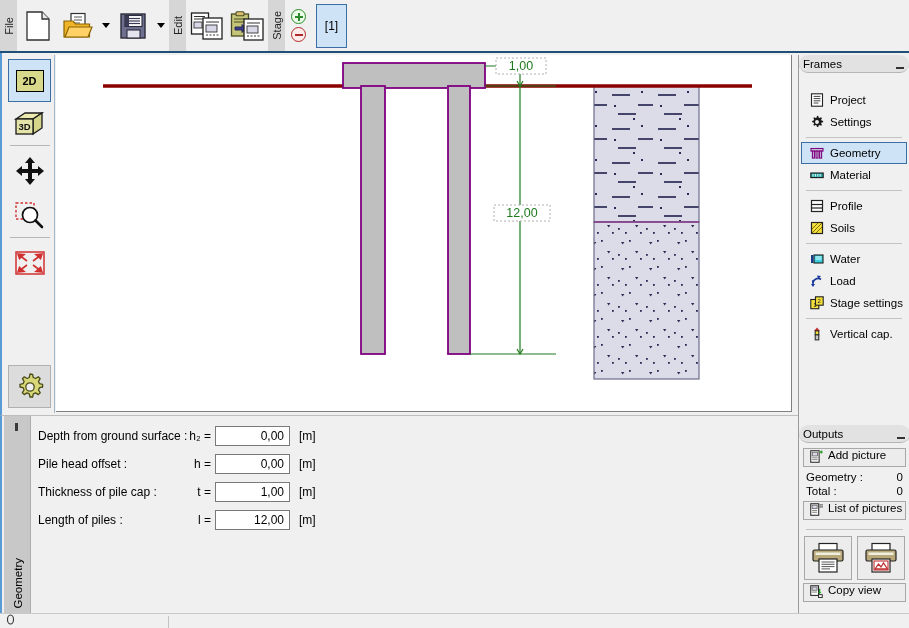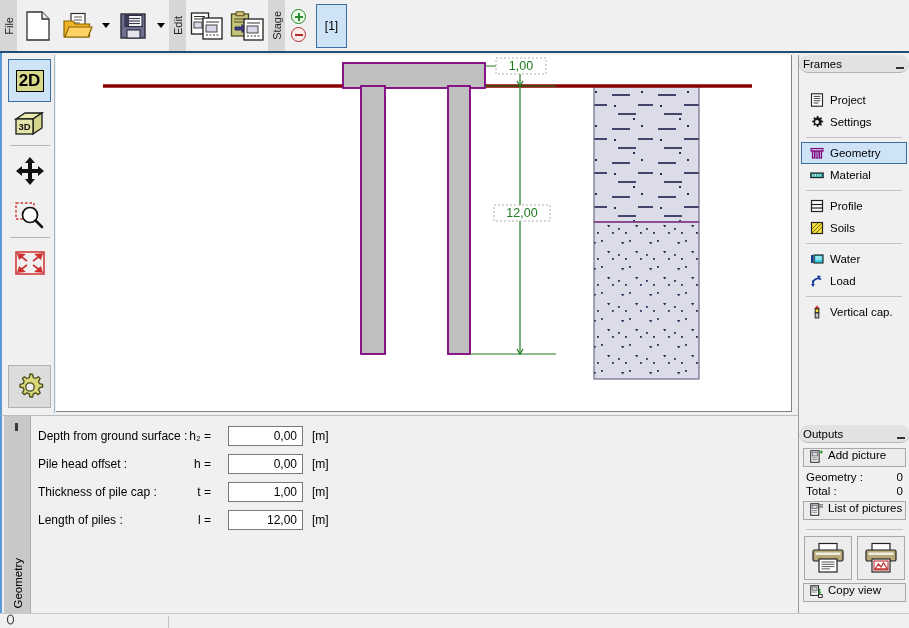--- a/index.html
+++ b/index.html
@@ -111,21 +111,21 @@
   }
   .vt-sep {
     position: absolute; left: 8px; width: 40px;
     height: 1px; background: #b6b6b6;
   }
   .cube2d {
     width: 28px; height: 22px;
     background: #d9d98c;
     border: 1.6px solid #000;
     display: flex; align-items: center; justify-content: center;
-    font-weight: bold; font-size: 17px;
+    font-weight: bold; font-size: 11px;
   }
 
   
   #canvas {
     position: absolute; left: 56px; top: 55px;
     width: 736px; height: 357px;
     background: #fff;
     border: 1px solid #808080;
     border-top: none; border-left: none;
     overflow: hidden;
@@ -230,21 +230,20 @@
   .f-sym { width: 27px; text-align: right; padding-right: 4px; }
   .f-input {
     width: 75px; height: 20px;
     border: 1px solid #7a7a7a;
     background: #fff;
     text-align: right;
     padding: 0 5px;
     font-size: 12px;
     font-family: "Liberation Sans", sans-serif;
     line-height: 18px;
-    margin-left: 13px;
   }
   .f-unit { padding-left: 9px; }
 
   
   #statusbar {
     position: absolute; left: 0; top: 613px;
     width: 909px; height: 15px;
     background: #f0f0f0;
     border-top: 1px solid #c9c9c9;
     display: flex; align-items: center;
@@ -596,20 +595,31 @@
           <svg width="14" height="14" viewBox="0 0 14 14">
               <path d="M3 9 a5 5 0 0 1 8 -3.5" fill="none" stroke="#1a3a9a" stroke-width="1.6"></path>
               <path d="M7 1.5 l4 0.4 -2.6 3z" fill="#1a3a9a"></path>
               <path d="M3 6 v5.5" stroke="#1a3a9a" stroke-width="1.6"></path>
               <path d="M3 13 l-2 -3 h4z" fill="#1a3a9a"></path>
             </svg>
         </span>
         <span>Load</span>
       </div>
 
+      <div class="frame-item">
+        <span class="fi-icon">
+          <svg width="14" height="14" viewBox="0 0 14 14">
+              <rect x="0.8" y="3.5" width="8" height="9.2" fill="#f5e03a" stroke="#222" stroke-width="1.1"></rect>
+              <text x="3.2" y="11" font-size="6" font-family="Liberation Sans, sans-serif" fill="#222">1</text>
+              <rect x="5.5" y="0.8" width="7.7" height="8.4" fill="#f5e03a" stroke="#222" stroke-width="1.1"></rect>
+              <text x="7.6" y="7.4" font-size="6" font-family="Liberation Sans, sans-serif" fill="#222">2</text>
+            </svg>
+        </span>
+        <span>Stage settings</span>
+      </div>
 
       <div class="fsep"></div>
 
       <div class="frame-item">
         <span class="fi-icon">
           <svg width="14" height="14" viewBox="0 0 14 14">
               <path d="M7 0.5 l3 3.4 h-6z" fill="#c03030"></path>
               <rect x="5.2" y="3.9" width="3.6" height="4" fill="#f5e03a" stroke="#222" stroke-width="1"></rect>
               <rect x="5.2" y="7.9" width="3.6" height="5" fill="#c9c9c9" stroke="#222" stroke-width="1"></rect>
             </svg>

